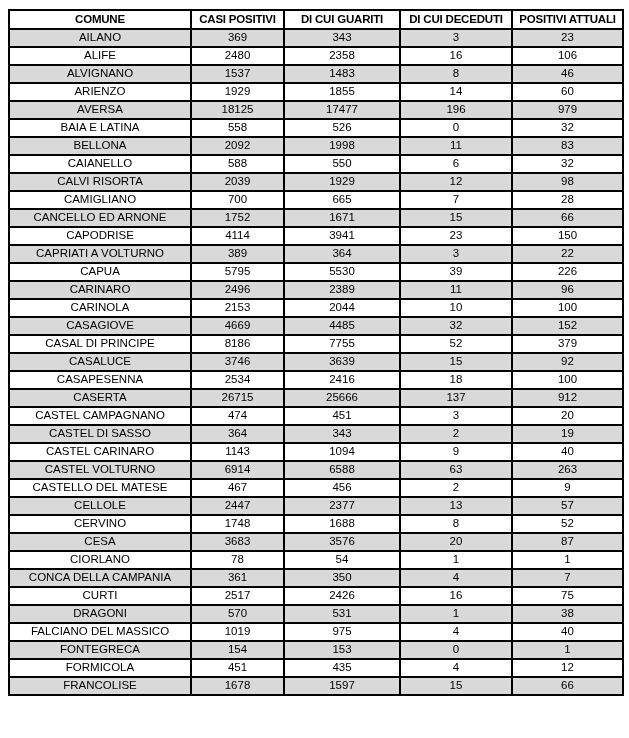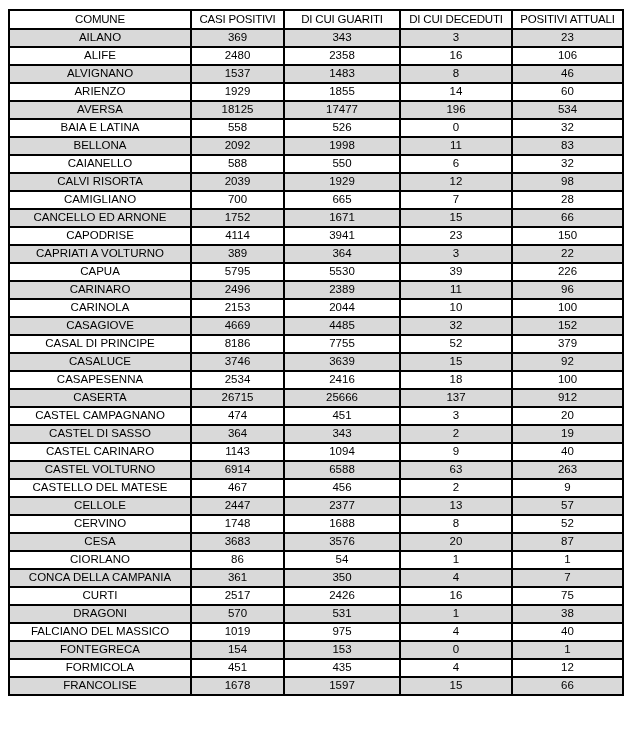--- a/index.html
+++ b/index.html
@@ -30,21 +30,21 @@
     text-align: center;
     vertical-align: middle;
     padding: 0 2px;
     white-space: nowrap;
     overflow: hidden;
     font-size: 11.5px;
     line-height: 1;
   }
   th {
     height: 17px;
-    font-weight: normal;
+    font-weight: bold;
     background: #ffffff;
     letter-spacing: -0.2px;
   }
   td {
     height: 16px;
   }
   tbody tr:nth-child(odd) td { background: #d9d9d9; }
   tbody tr:nth-child(even) td { background: #ffffff; }
 </style>
 </head>
@@ -95,21 +95,21 @@
           <td>1929</td>
           <td>1855</td>
           <td>14</td>
           <td>60</td>
         </tr>
         <tr>
           <td>AVERSA</td>
           <td>18125</td>
           <td>17477</td>
           <td>196</td>
-          <td>534</td>
+          <td>979</td>
         </tr>
         <tr>
           <td>BAIA E LATINA</td>
           <td>558</td>
           <td>526</td>
           <td>0</td>
           <td>32</td>
         </tr>
         <tr>
           <td>BELLONA</td>
@@ -267,21 +267,21 @@
         </tr>
         <tr>
           <td>CESA</td>
           <td>3683</td>
           <td>3576</td>
           <td>20</td>
           <td>87</td>
         </tr>
         <tr>
           <td>CIORLANO</td>
-          <td>86</td>
+          <td>78</td>
           <td>54</td>
           <td>1</td>
           <td>1</td>
         </tr>
         <tr>
           <td>CONCA DELLA CAMPANIA</td>
           <td>361</td>
           <td>350</td>
           <td>4</td>
           <td>7</td>

